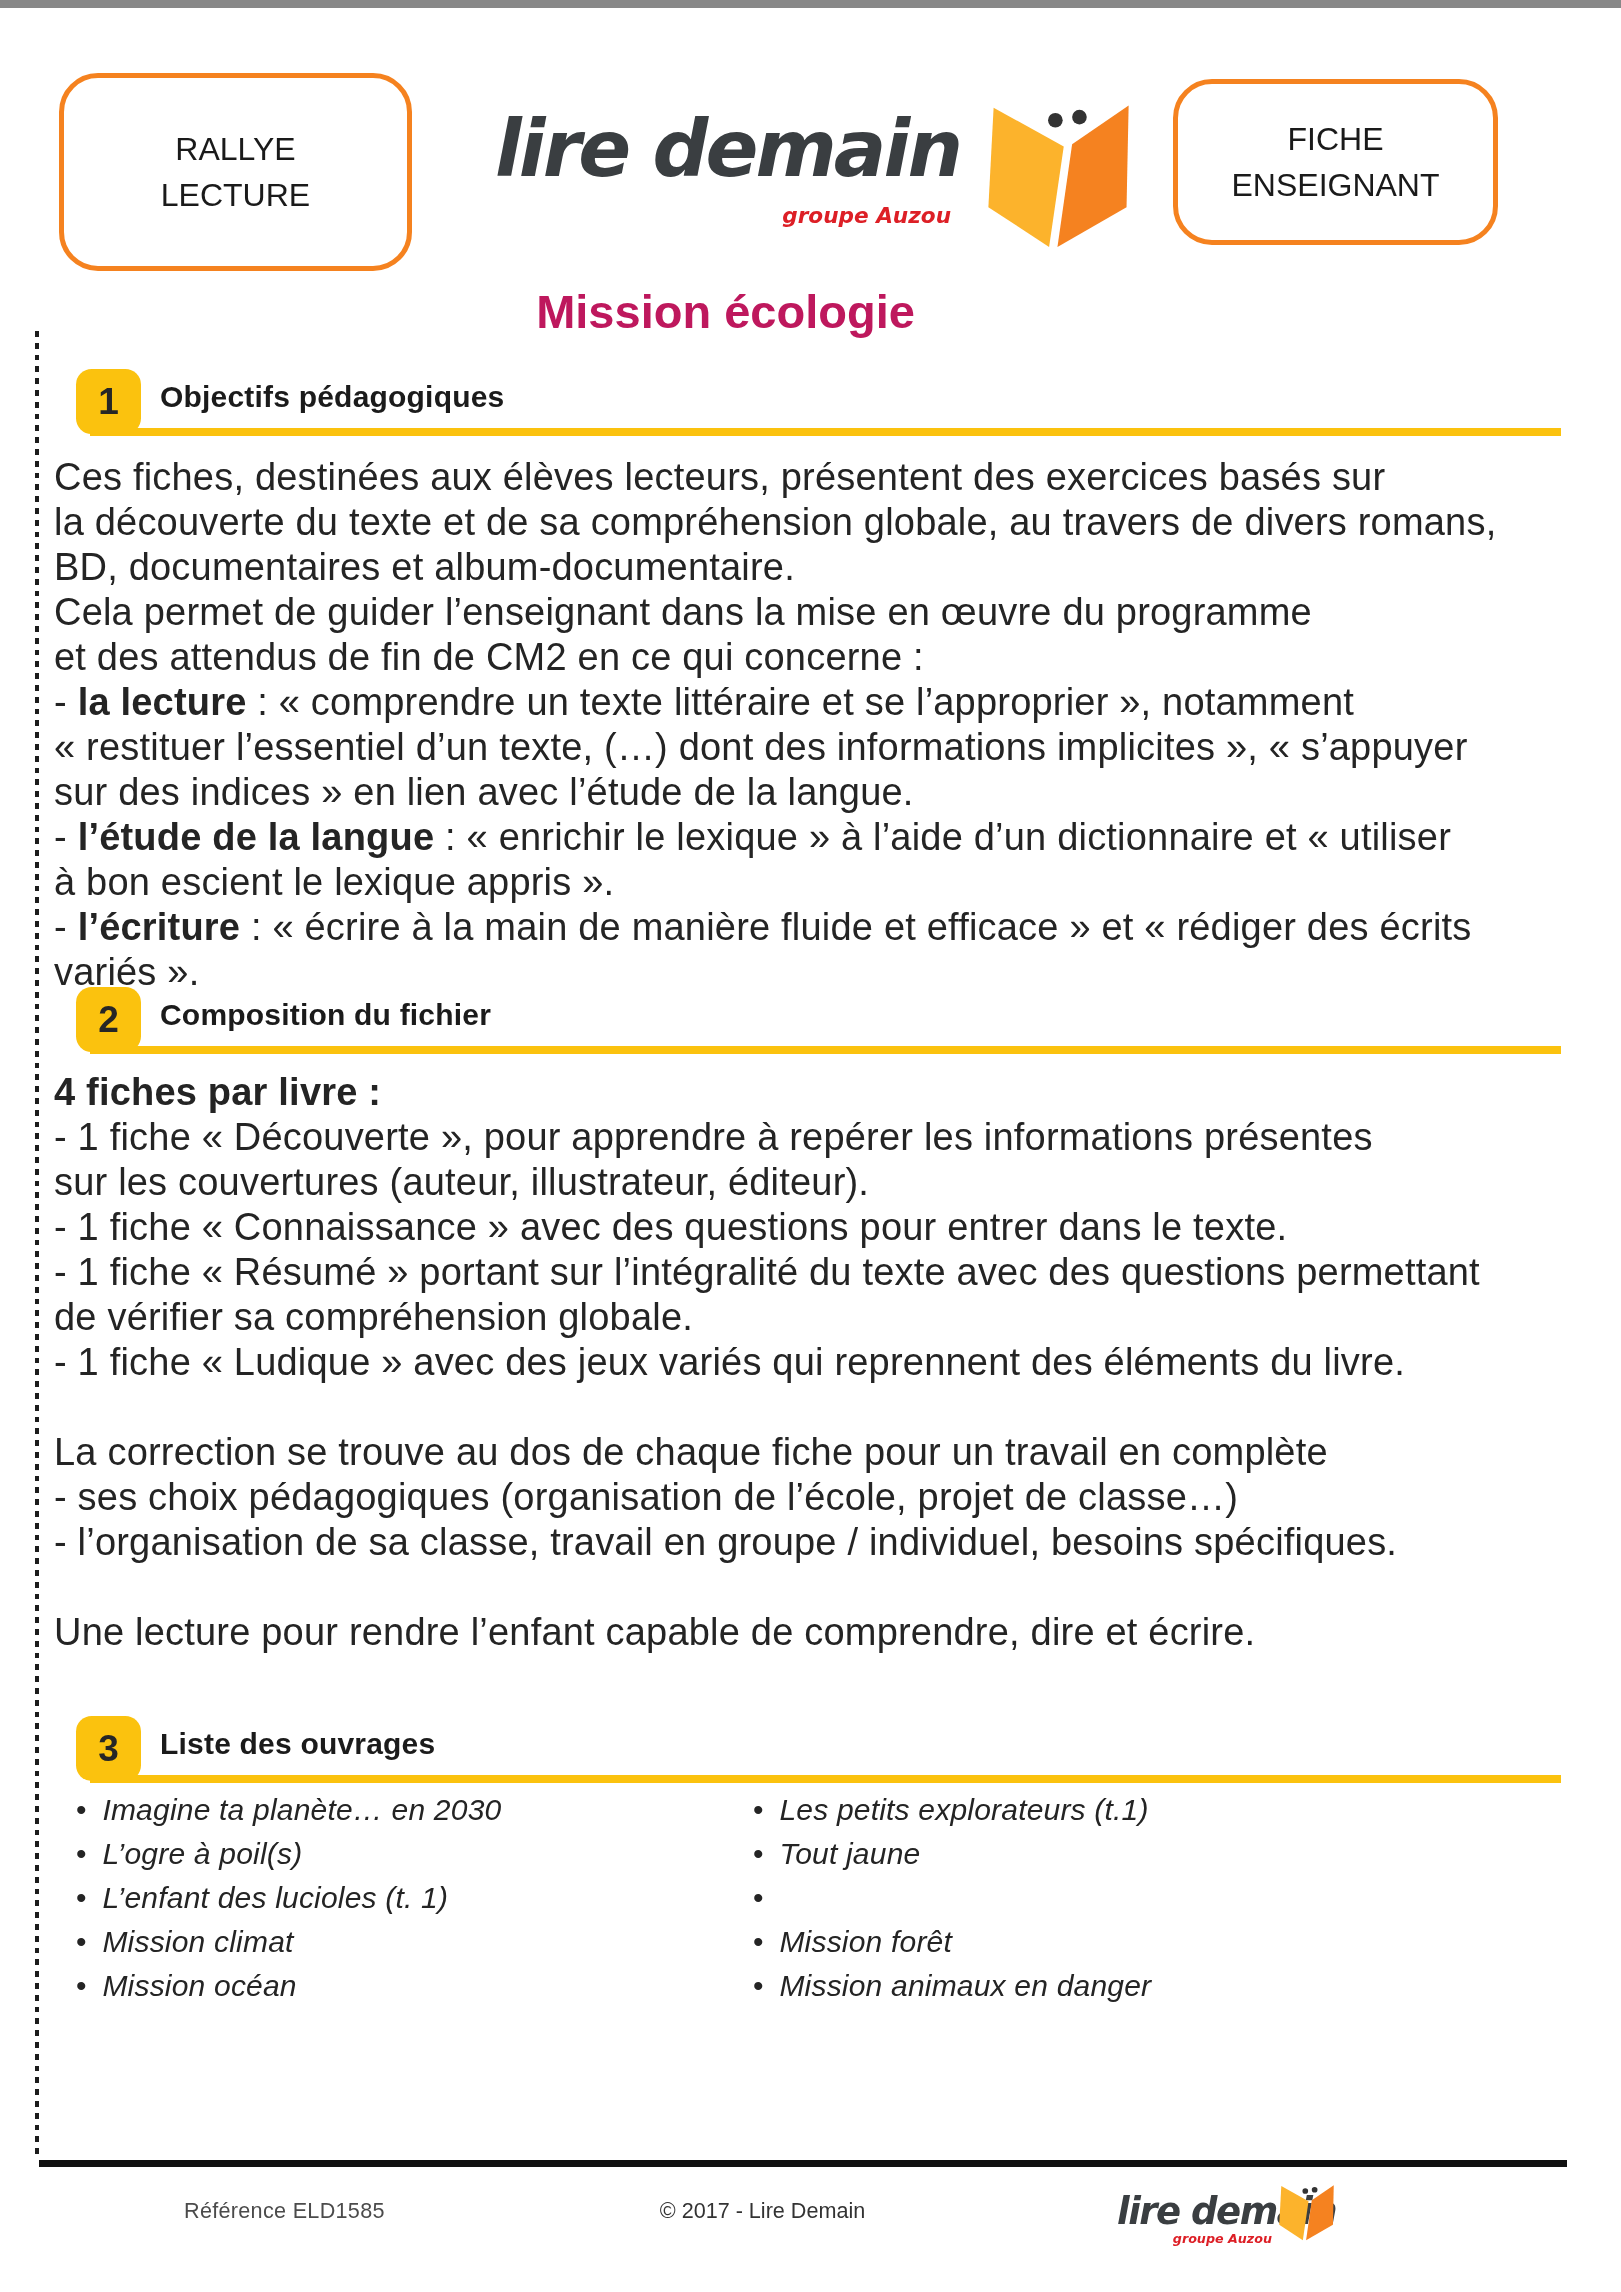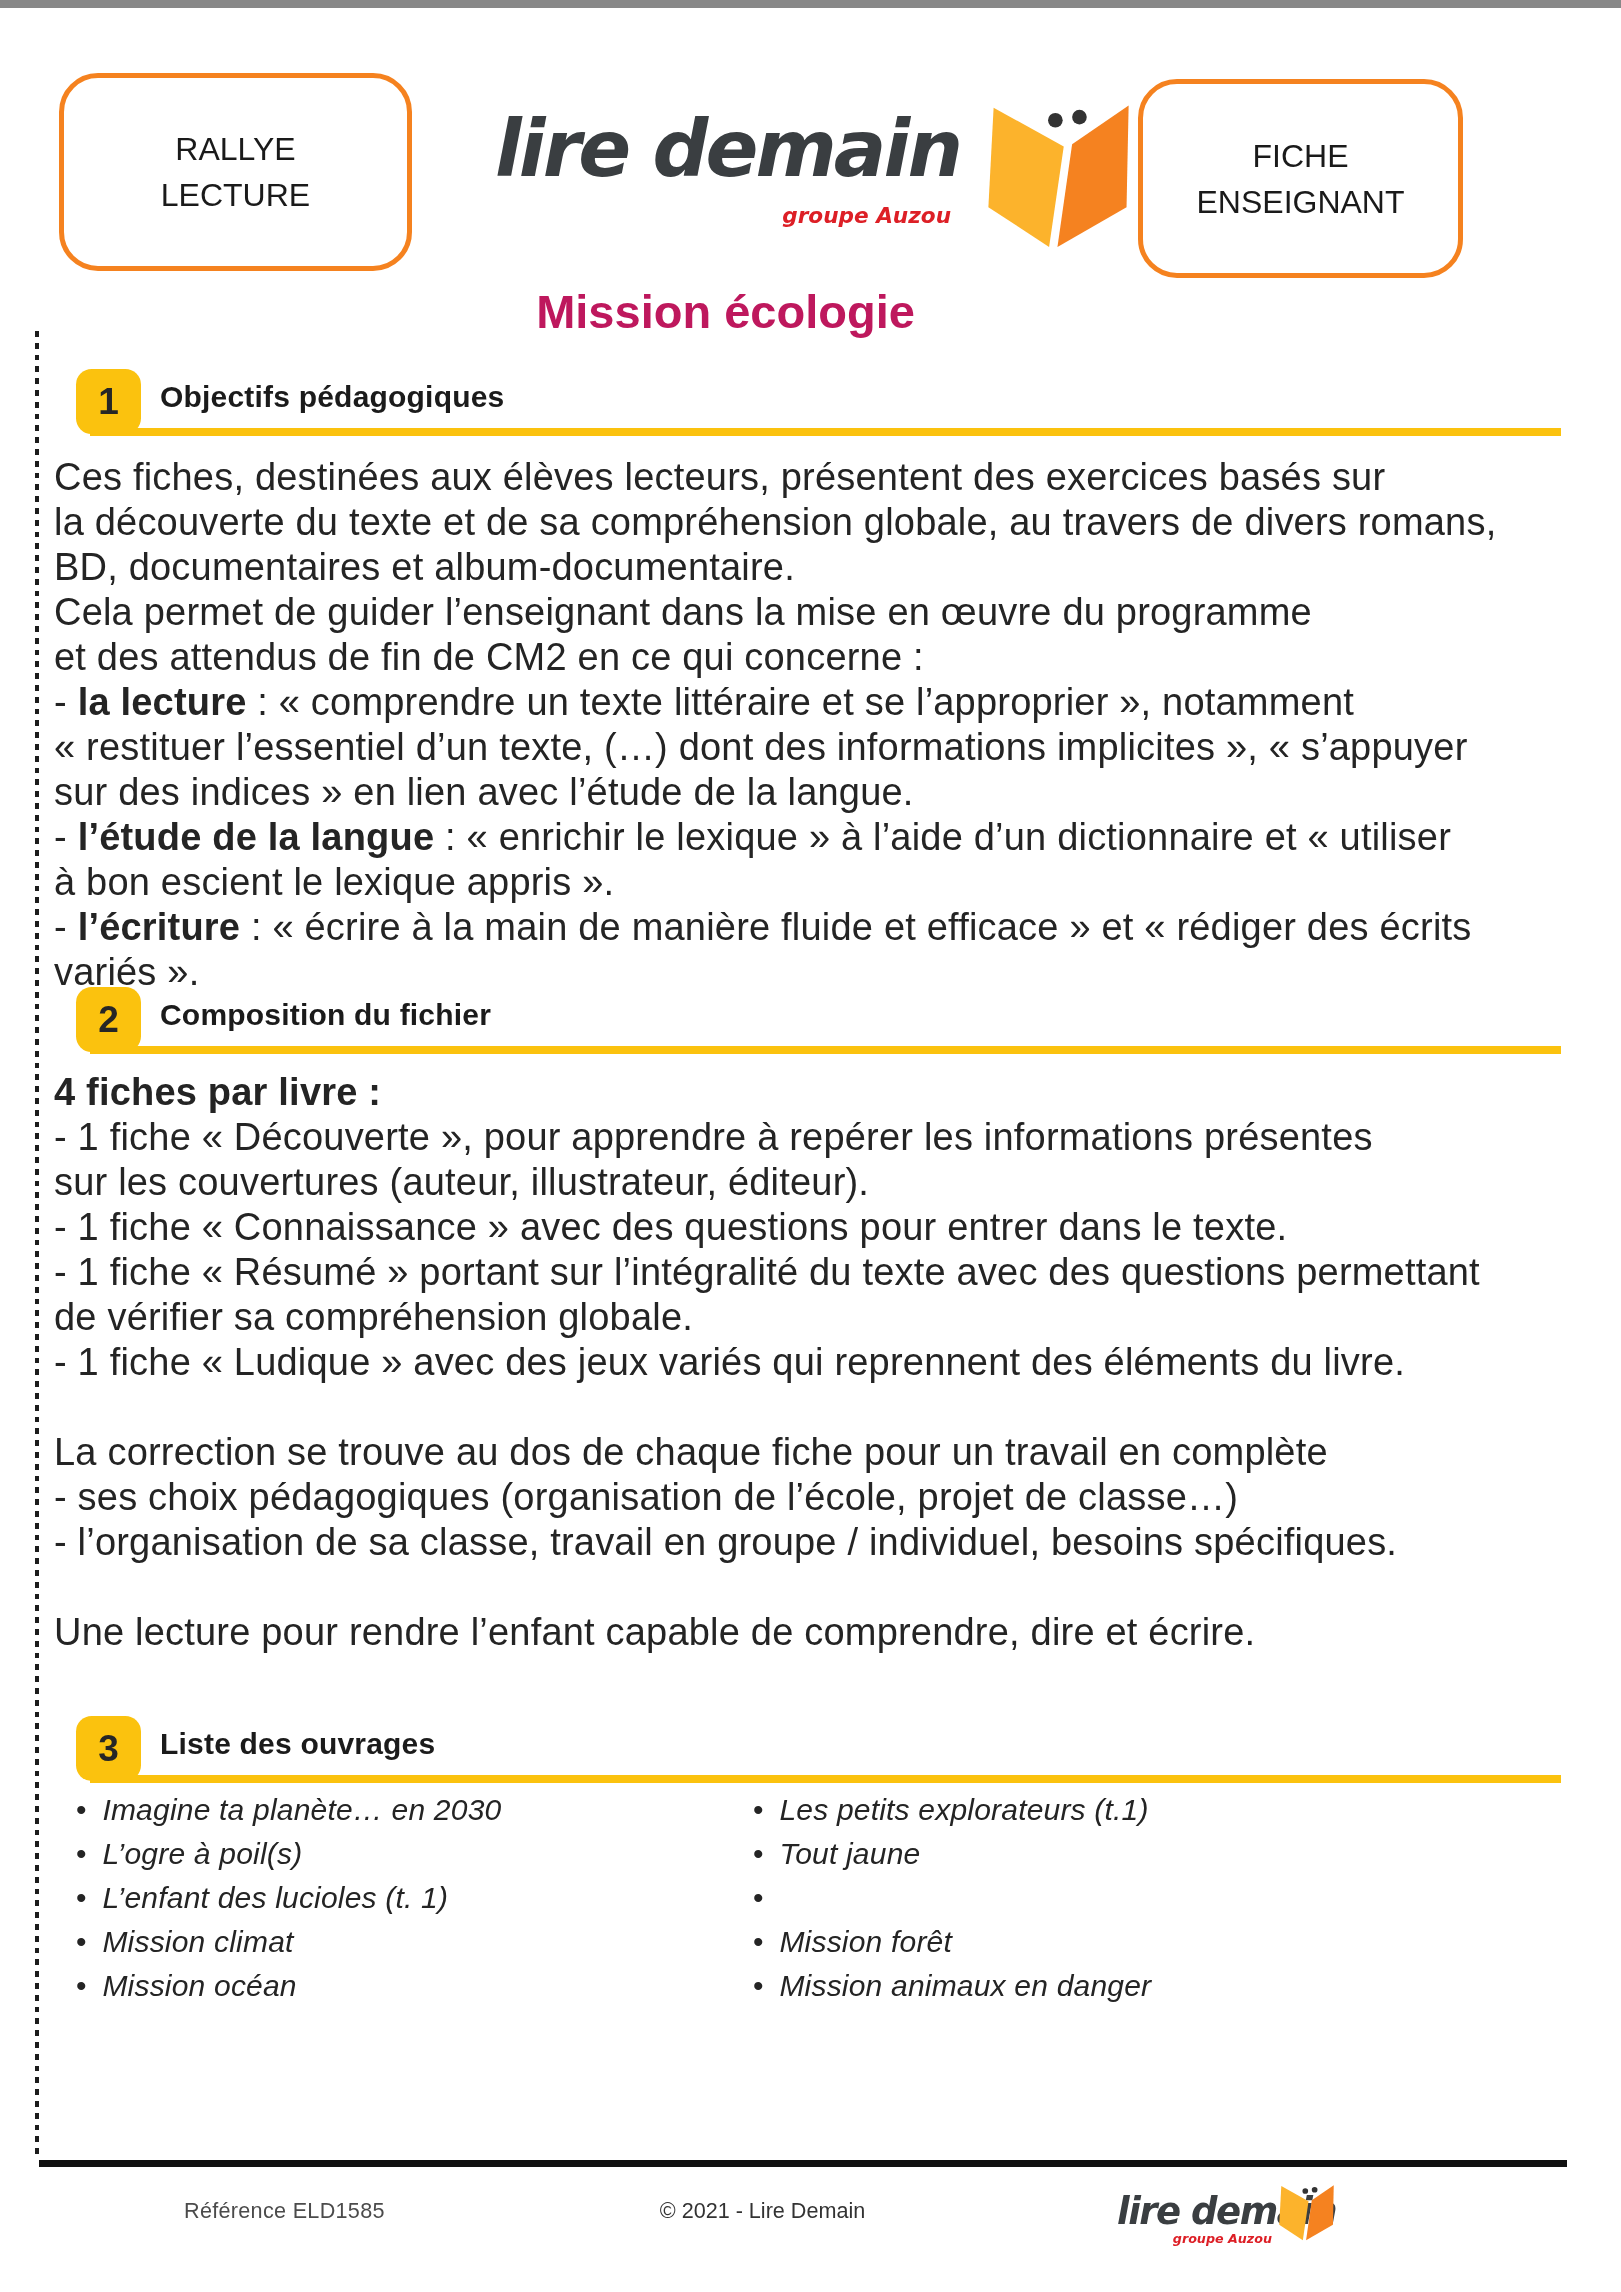--- a/index.html
+++ b/index.html
@@ -17,21 +17,21 @@
     font-family:"Liberation Sans",sans-serif;color:var(--ink);
     margin:8px auto;overflow:hidden;
   }
   
   .top-box{
     position:absolute;border:5.9px solid var(--orange);border-radius:39px;
     display:flex;flex-direction:column;align-items:center;justify-content:center;
     text-align:center;font-size:32px;line-height:46px;color:#1a1a1a;background:#fff;
   }
   .box-left{left:59px;top:65px;width:353px;height:198px;}
-  .box-right{left:1138px;top:71px;width:325px;height:199px;}
+  .box-right{left:1173px;top:71px;width:325px;height:166px;}
   
   .logo-text{
     position:absolute;left:495px;top:96px;
     font-family:"DejaVu Sans",sans-serif;font-style:italic;font-weight:bold;
     font-size:78px;letter-spacing:-2.9px;color:#3a3e41;white-space:nowrap;
   }
   .logo-sub{
     position:absolute;left:706px;top:195px;width:245px;text-align:right;
     font-family:"DejaVu Sans",sans-serif;font-style:italic;font-weight:bold;
     font-size:21.6px;color:var(--red);
@@ -209,21 +209,21 @@
         <span>Mission forêt</span>
       </div>
       <div class="book-item">
         <span class="bullet">•</span>
         <span>Mission animaux en danger</span>
       </div>
     </div>
 
   <div class="footer-rule"></div>
   <div class="footer-ref">Référence ELD1585</div>
-  <div class="footer-copy">© 2021 - Lire Demain</div>
+  <div class="footer-copy">© 2017 - Lire Demain</div>
   <div class="footer-logo-text">lire demain</div>
   <div class="footer-logo-sub">groupe Auzou</div>
   <svg class="footer-book" width="61" height="61" viewBox="0 0 150 150">
     <circle cx="72" cy="27" r="7" fill="#333333"></circle>
     <circle cx="95" cy="24" r="7" fill="#333333"></circle>
     <polygon points="13,15 80,52 66,148 8,110" fill="#FCB32C"></polygon>
     <polygon points="88,50 142,13 140,110 74,148" fill="#F58220"></polygon>
   </svg>
 
 </div>

